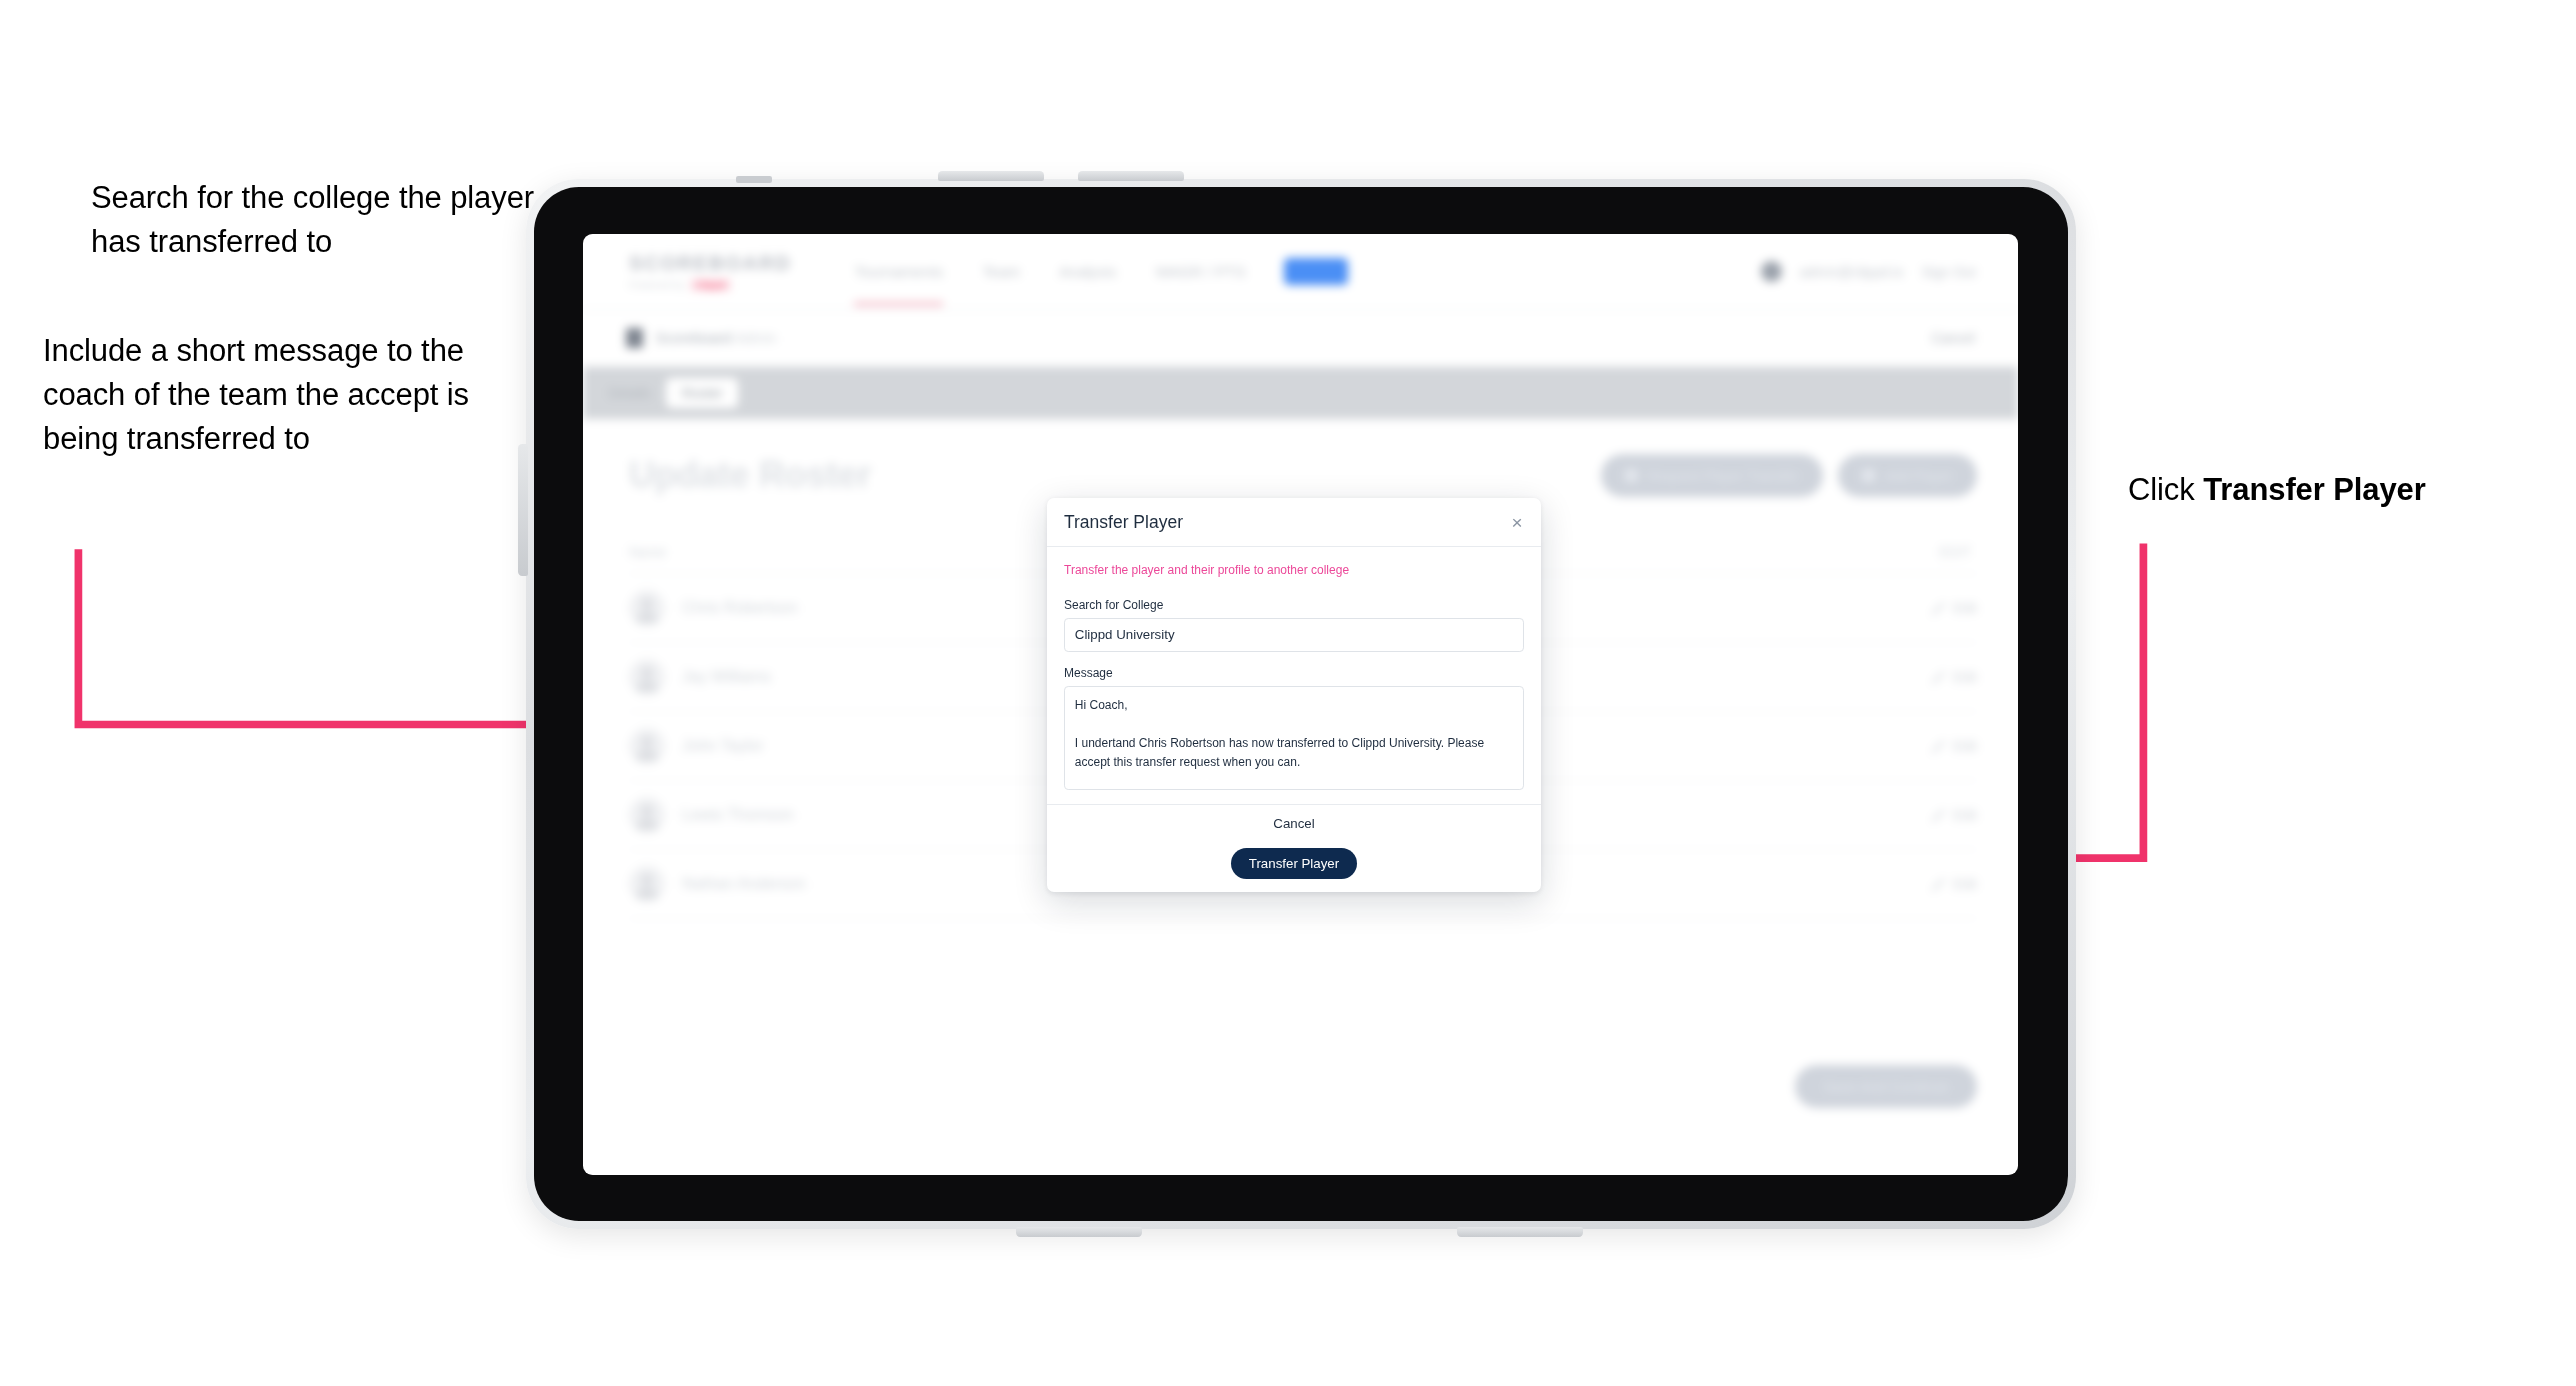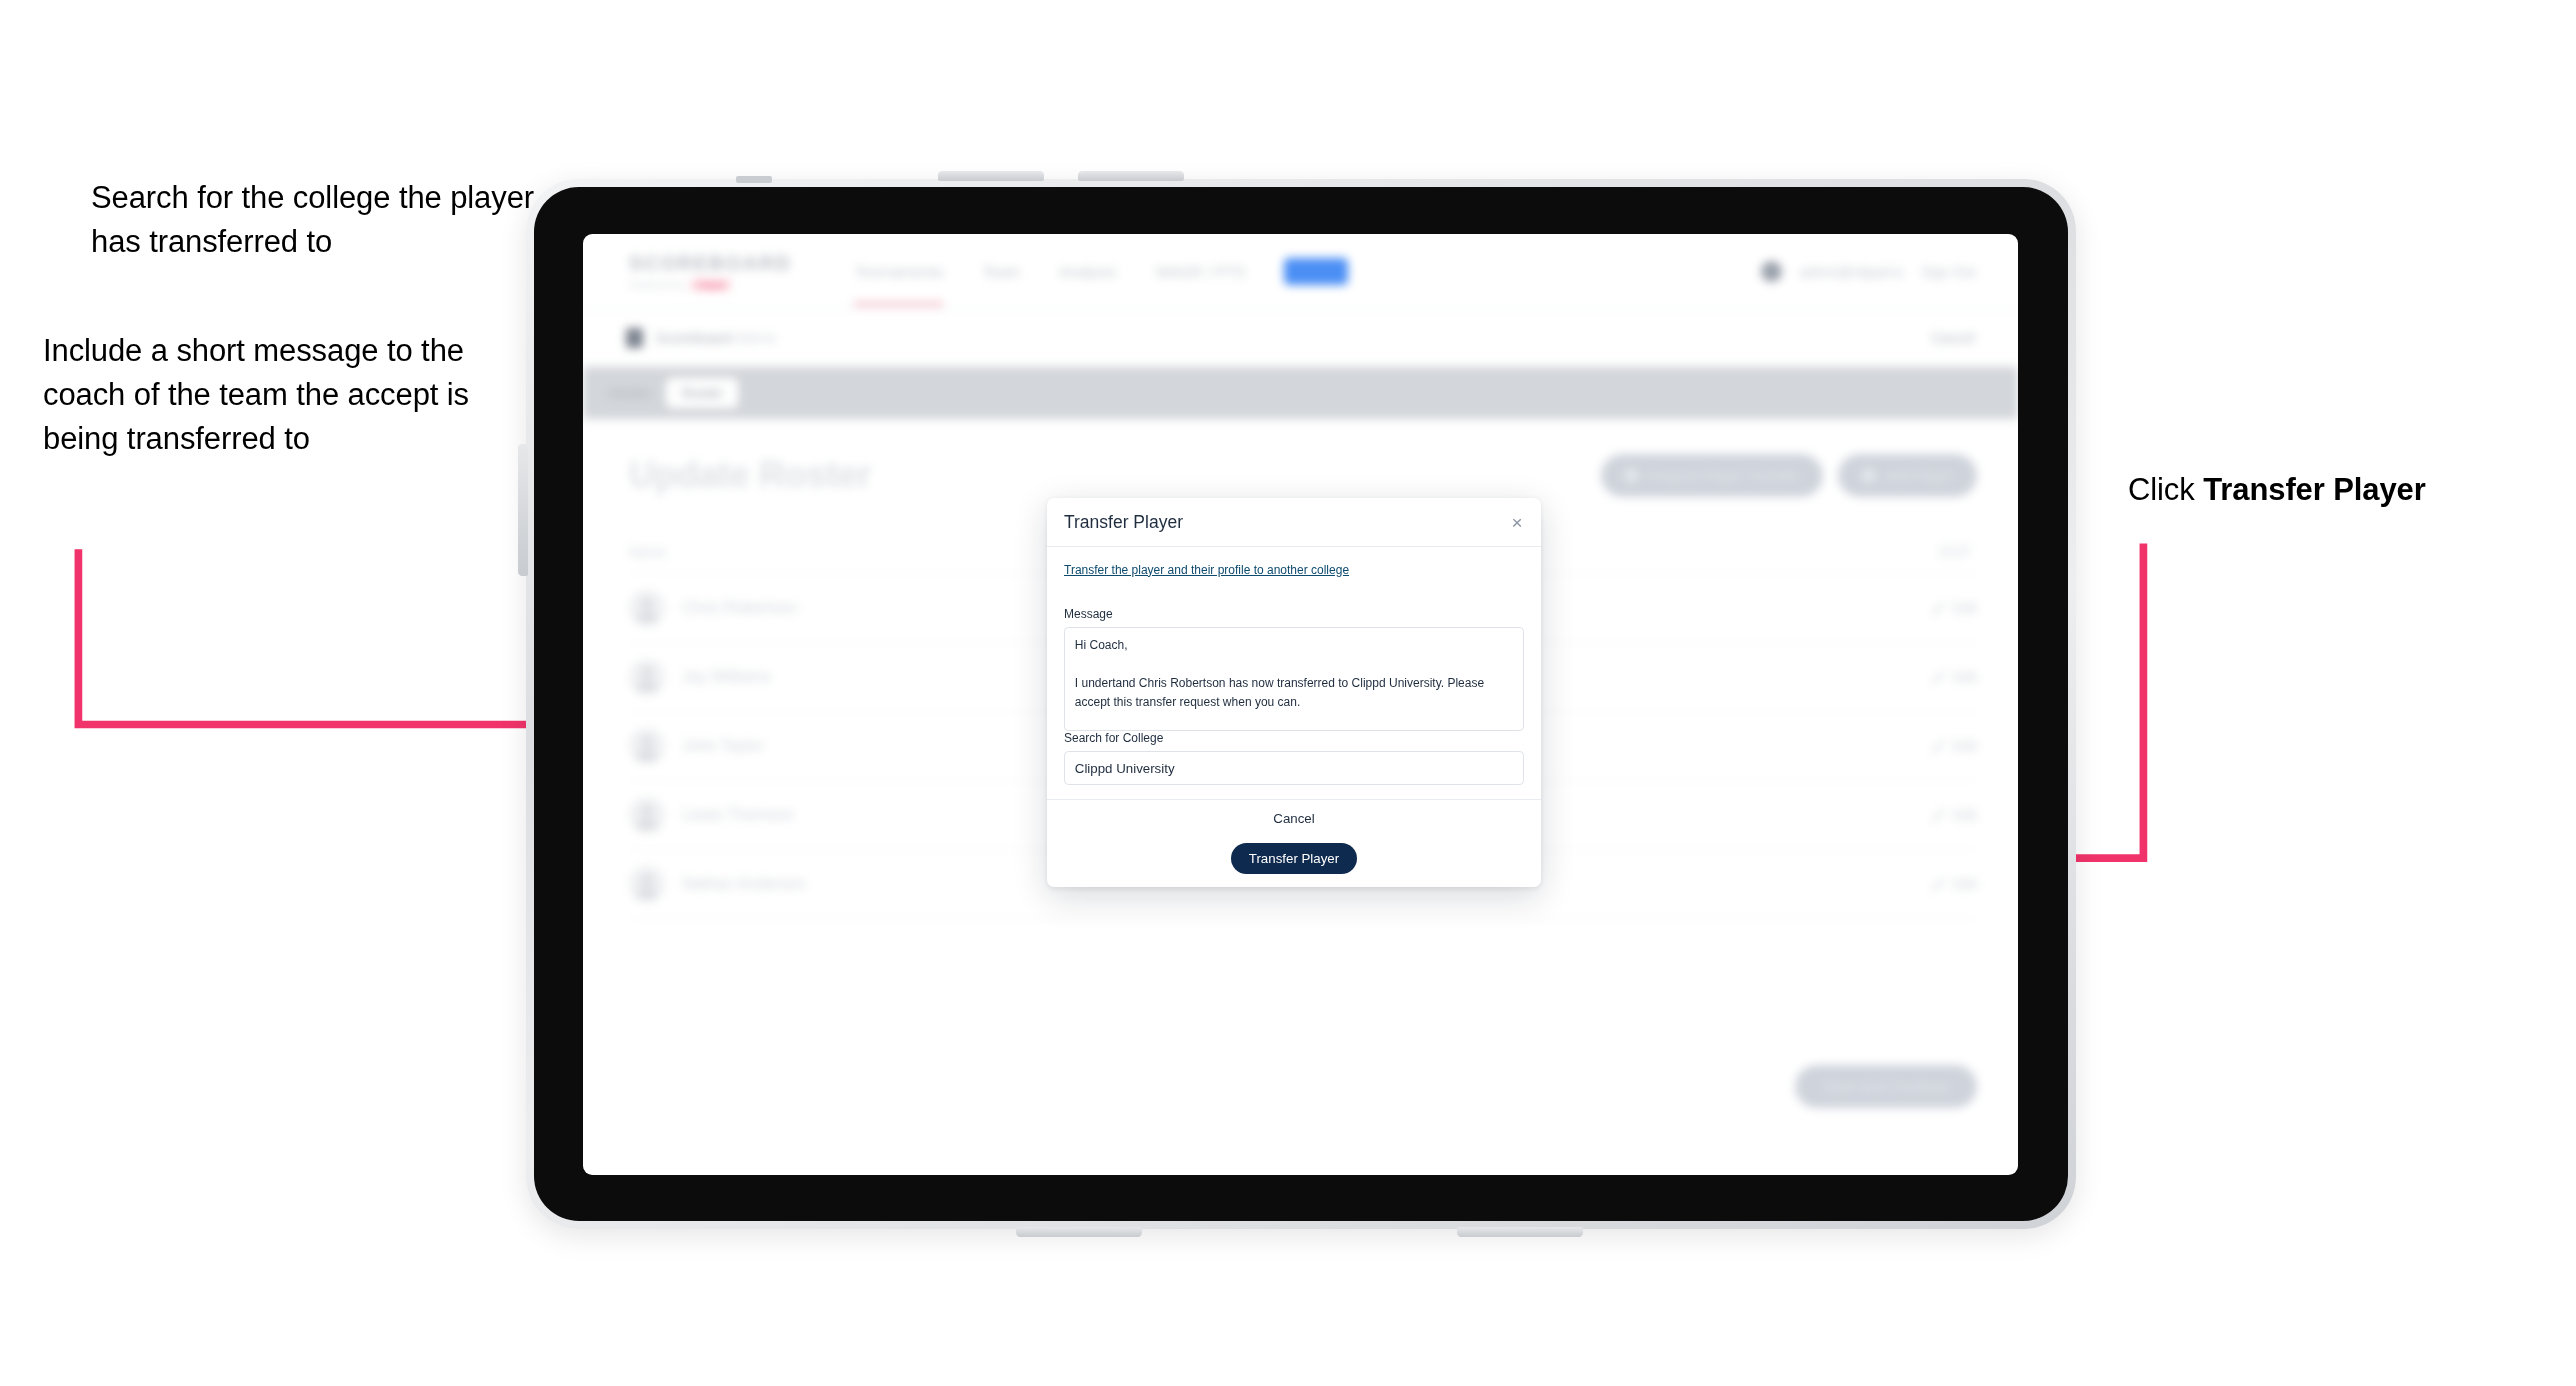--- a/index.html
+++ b/index.html
@@ -194,21 +194,21 @@
     display: flex; align-items: center; justify-content: space-between;
     padding: 14px 17px 13.3px 17px;
     border-bottom: 0.7px solid #e8ebef;
   }
   #modal-title { font-size: 17.5px; color: #1f2d3f; }
   #modal-close {
     font-size: 19px; color: #8b95a3; line-height: 1;
     cursor: pointer; padding: 0 1.4px;
   }
   #modal-body { padding: 15.4px 17px 14px 17px; }
-  #modal-desc { font-size: 12px; color: #0c4a6e; margin-bottom: 30px; text-decoration: underline; }
+  #modal-desc { font-size: 12px; color: #ec4899; margin-bottom: 21px; }
   .field-label { font-size: 12px; color: #1f2d3f; margin-bottom: 6.3px; font-weight: 500; }
   #college-input {
     width: 100%; height: 34px;
     border: 0.7px solid #dfe3e8; border-radius: 4.2px;
     padding: 0 9.8px;
     font-size: 13.3px; color: #1f2d3f;
     font-family: "Liberation Sans", sans-serif;
     background: #ffffff;
     display: flex; align-items: center;
   }
@@ -396,30 +396,30 @@
 
   <div id="modal">
     <div id="modal-header">
       <div id="modal-title">Transfer Player</div>
       <div id="modal-close">×</div>
     </div>
 
     <div id="modal-body">
       <div id="modal-desc">Transfer the player and their profile to another college</div>
 
+      <div>
+        <div class="field-label">Search for College</div>
+        <div id="college-input" placeholder="Search for College">Clippd University</div>
+      </div>
+
       <div id="field-message-wrap">
         <div class="field-label">Message</div>
         <div id="message-input" placeholder="Message">Hi Coach,
 
 I undertand Chris Robertson has now transferred to Clippd University. Please accept this transfer request when you can.</div>
-      </div>
-
-      <div>
-        <div class="field-label">Search for College</div>
-        <div id="college-input" placeholder="Search for College">Clippd University</div>
       </div>
     </div>
 
     <div id="modal-footer">
       <button id="cancel-button">Cancel</button>
       <button id="transfer-player-button">Transfer Player</button>
     </div>
   </div>
 
 </div>

